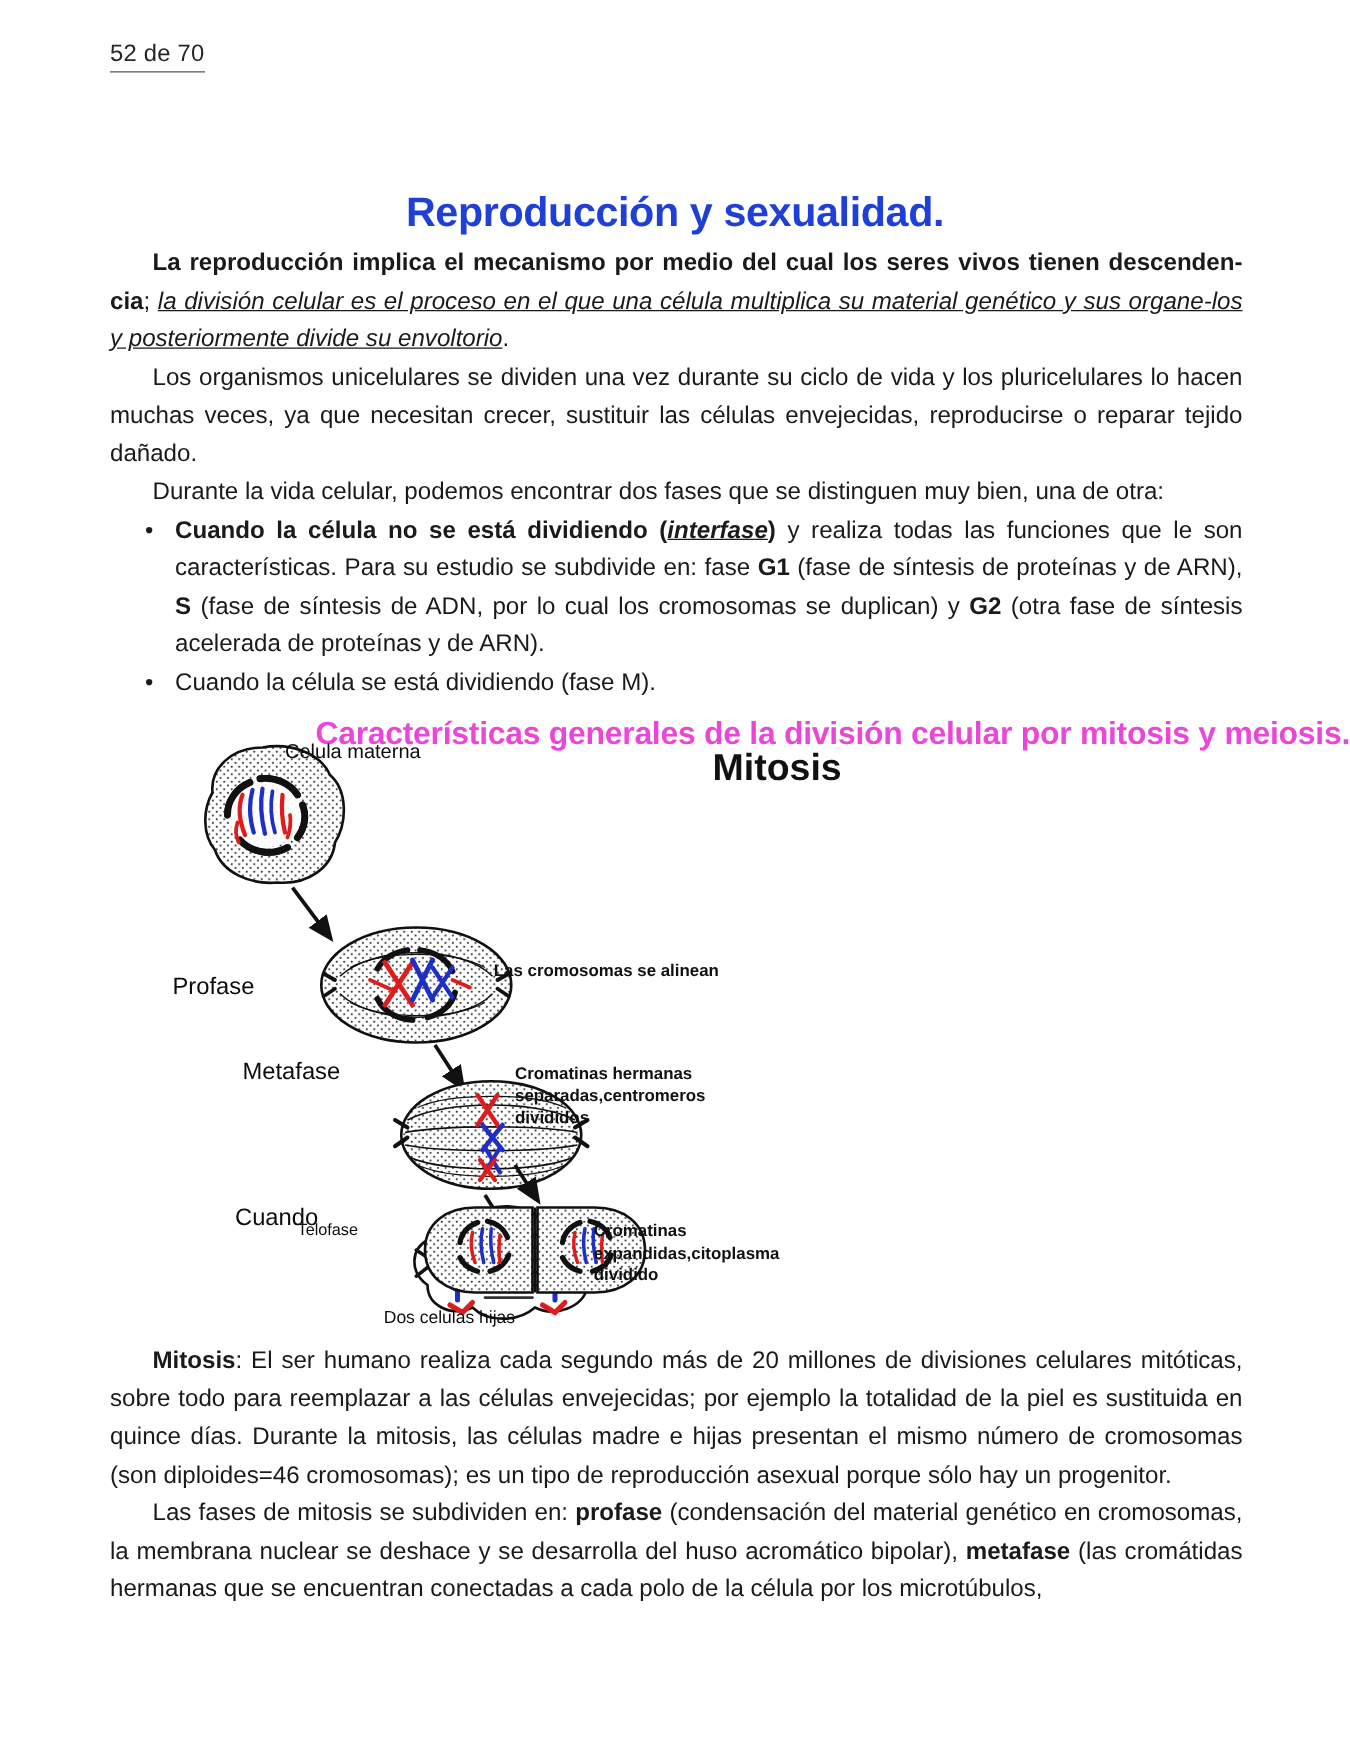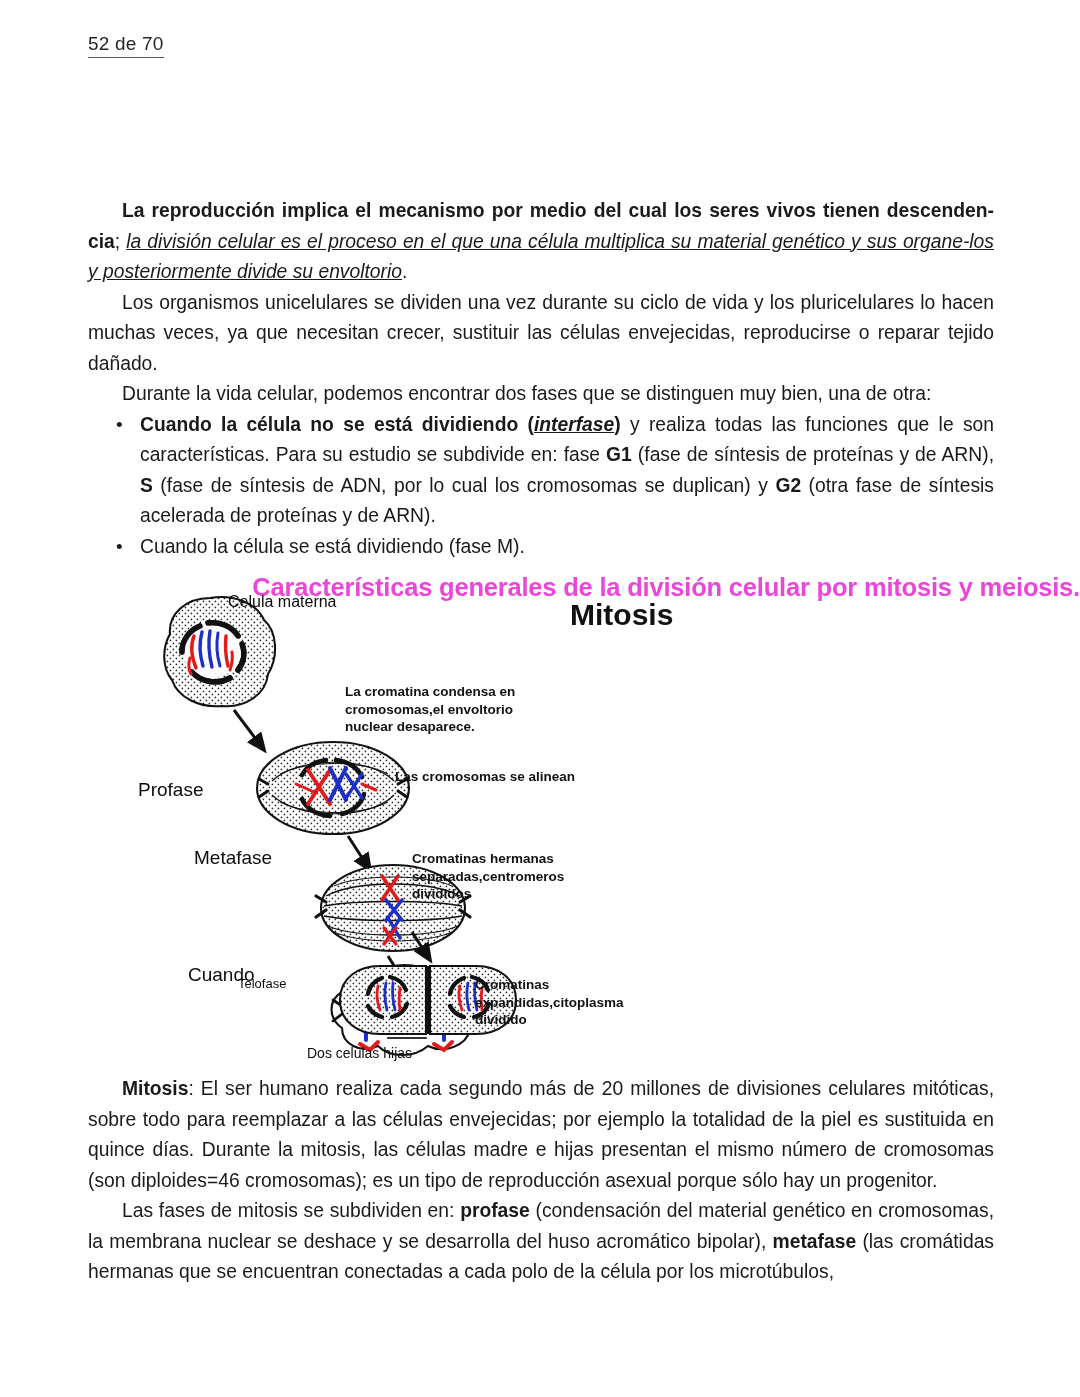--- a/index.html
+++ b/index.html
@@ -142,20 +142,21 @@
     width: 906px;
   }
 </style>
 </head>
 <body>
 
 <div class="page">
 
   <div class="page-header">52 de 70</div>
 
+  <h1 class="doc-title" style="color:#1f3fd6;">Reproducción y sexualidad.</h1>
 
   <div class="content">
 
     <p class="body-par indent"><span class="bold">La reproducción implica el mecanismo por medio del cual los seres vivos tienen descenden-cia</span><span>; </span><span class="ital-under">la división celular es el proceso en el que una célula multiplica su material genético y sus organe-los y posteriormente divide su envoltorio</span><span>.</span></p>
 
     <p class="body-par indent">Los organismos unicelulares se dividen una vez durante su ciclo de vida y los pluricelulares lo hacen muchas veces, ya que necesitan crecer, sustituir las células envejecidas, reproducirse o reparar tejido dañado.</p>
 
     <p class="body-par indent">Durante la vida celular, podemos encontrar dos fases que se distinguen muy bien, una de otra:</p>
 
     <ul class="bullets">
@@ -324,23 +325,20 @@
 
     <div class="fig-title" style="left:440px; top:10px;">Mitosis</div>
 
     <div class="fig-label" style="left:98px; top:4px;">Celula materna</div>
     <div class="fig-label" style="left:8px; top:190px; font-size:19px;">Profase</div>
     <div class="fig-label" style="left:64px; top:258px; font-size:19px;">Metafase</div>
     <div class="fig-label" style="left:58px; top:375px; font-size:19px;">Cuando</div>
     <div class="fig-label" style="left:108px; top:388px; font-size:13px;">Telofase</div>
     <div class="fig-label" style="left:177px; top:457px; font-size:14px;">Dos celulas hijas</div>
 
-    <div class="fig-caption" style="left:215px; top:95px;">La cromatina condensa en
-cromosomas,el envoltorio
-nuclear desaparece.</div>
     <div class="fig-caption" style="left:265px; top:180px;">Las cromosomas se alinean</div>
     <div class="fig-caption" style="left:262px; top:262px;margin-left:20px;">Cromatinas hermanas
 separadas,centromeros
 divididos</div>
     <div class="fig-caption" style="left:345px; top:388px;">Cromatinas
 expandidas,citoplasma
 dividido</div>
   </div>
 
   <div class="bottom-text">

